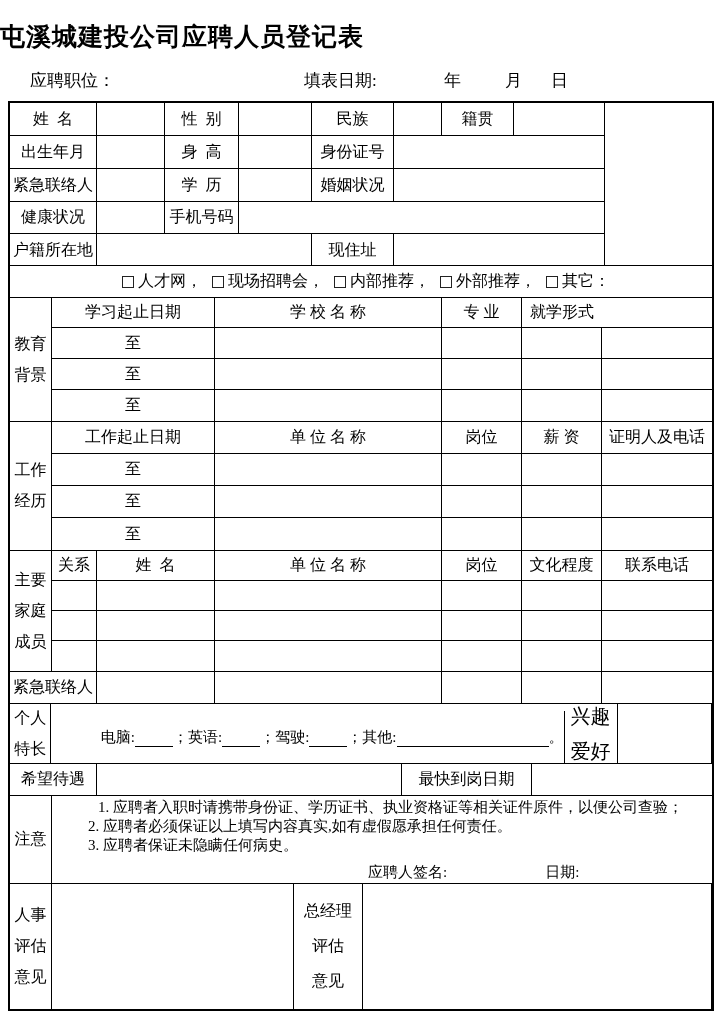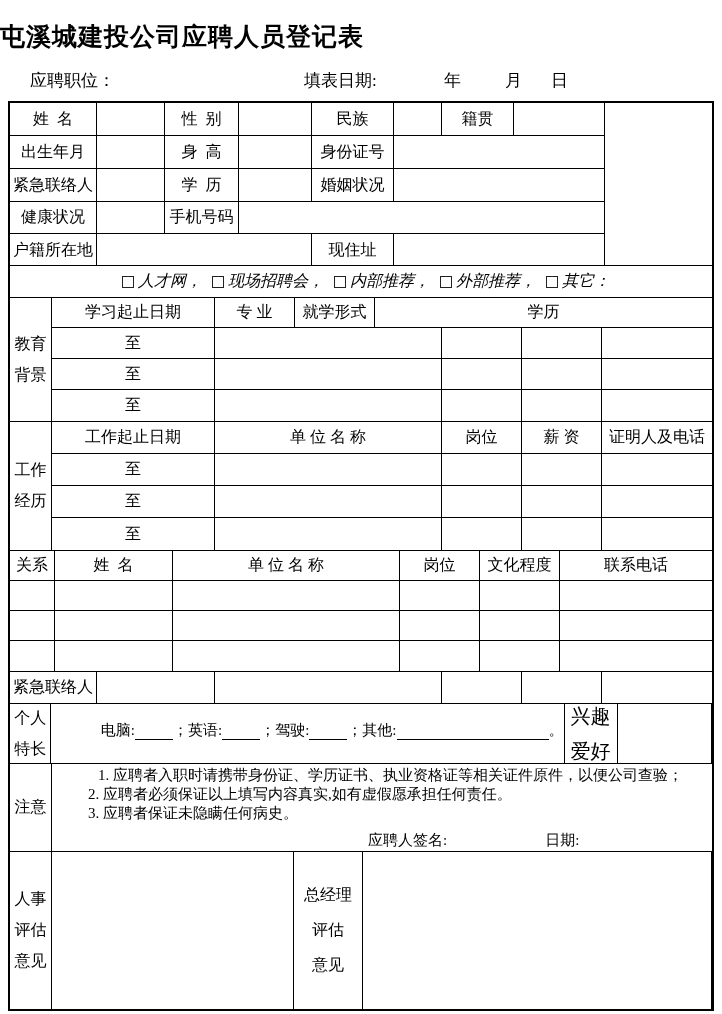--- a/index.html
+++ b/index.html
@@ -41,25 +41,25 @@
 
   .w87{width:87px} .w68{width:68px} .w74{width:74px} .w73{width:73px} .w82{width:82px}
   .w48{width:48px} .w72{width:72px} .w45{width:45px}
   .w69{width:69px} .w80{width:80px} .w96{width:96px} .w118{width:118px} .w130{width:130px}
   .w163{width:163px} .w182{width:182px} .w215{width:215px} .w227{width:227px}
   .w242{width:242px} .w305{width:305px}
   .grow{flex:1}
 
   .cb { display:inline-block; width:12px; height:12px; border:1px solid #222;
         margin:0 4px 0 10px; vertical-align:-1px; background:#fff; }
-  .src-content { justify-content:center; font-size:16px;font-style:italic; }
+  .src-content { justify-content:center; font-size:16px; }
 
   .spec-sec { height:60px; }
   .spec-content { flex:1; border-right:1px solid #000; display:flex; flex-direction:row;
-                  justify-content:center; padding-left:12px; font-size:15px; gap:7px; }
+                  justify-content:center; padding-left:12px; font-size:15px; gap:7px;margin-top:7px; }
   .spec-line { white-space:pre; }
   .blank { display:inline-block; border-bottom:1px solid #000; height:15px; vertical-align:bottom; }
   .bw38 { width:38px; } .bw150 { width:152px; }
   .hobby-label { width:54px; border-right:1px solid #000; display:flex; flex-direction:column;
                  align-items:center; justify-content:center; gap:8px; font-size:20px; }
 
   .notice-sec { height:88px; }
   .notice-body { flex:1; display:flex; flex-direction:column; justify-content:center;
                  font-size:15px; line-height:19px; padding:4px 0; }
   .notice-item { padding-left:36px; white-space:pre; }
@@ -143,23 +143,23 @@
     </div>
 
     <div class="sec">
       <div class="sec-label">
         <span>教育</span>
         <span>背景</span>
       </div>
       <div class="sec-body">
         <div class="r h30">
           <div class="c w163">学习起止日期</div>
+          <div class="c w227">学 校 名 称</div>
           <div class="c w80">专 业</div>
           <div class="c w80">就学形式</div>
-          <div class="c grow">学历</div>
         </div>
         <div class="r h31">
           <div class="c w163">至</div>
           <div class="c w227"></div>
           <div class="c w80"></div>
           <div class="c w80"></div>
           <div class="c grow"></div>
         </div>
         <div class="r h31">
           <div class="c w163">至</div>
@@ -209,20 +209,25 @@
           <div class="c w163">至</div>
           <div class="c w227"></div>
           <div class="c w80"></div>
           <div class="c w80"></div>
           <div class="c grow"></div>
         </div>
       </div>
     </div>
 
     <div class="sec">
+      <div class="sec-label">
+        <span>主要</span>
+        <span>家庭</span>
+        <span>成员</span>
+      </div>
       <div class="sec-body">
         <div class="r h30">
           <div class="c w45">关系</div>
           <div class="c w118">姓  名</div>
           <div class="c w227">单 位 名 称</div>
           <div class="c w80">岗位</div>
           <div class="c w80">文化程度</div>
           <div class="c grow">联系电话</div>
         </div>
         <div class="r h30">
@@ -271,20 +276,26 @@
           <span>电脑:</span><span class="blank bw38"></span><span>；英语:</span><span class="blank bw38"></span><span>；驾驶:</span><span class="blank bw38"></span><span>；其他:</span><span class="blank bw150"></span><span>。</span>
         </div>
       </div>
       <div class="hobby-label">
         <span>兴趣</span>
         <span>爱好</span>
       </div>
       <div class="c w96"></div>
     </div>
 
+    <div class="r h32 flat">
+      <div class="c w87">希望待遇</div>
+      <div class="c w305"></div>
+      <div class="c w130">最快到岗日期</div>
+      <div class="c grow"></div>
+    </div>
 
     <div class="sec notice-sec">
       <div class="sec-label">注意</div>
       <div class="notice-body">
         <div class="notice-item first">1. 应聘者入职时请携带身份证、学历证书、执业资格证等相关证件原件，以便公司查验；</div>
         <div class="notice-item">2. 应聘者必须保证以上填写内容真实,如有虚假愿承担任何责任。</div>
         <div class="notice-item">3. 应聘者保证未隐瞒任何病史。</div>
         <div class="sign-line">
           <span class="sign-name">应聘人签名:</span>
           <span class="sign-date">日期:</span>

